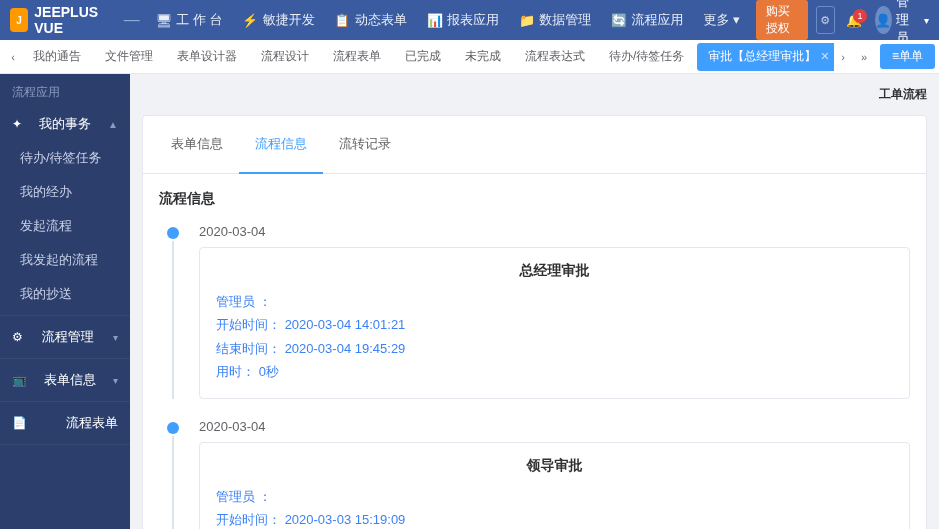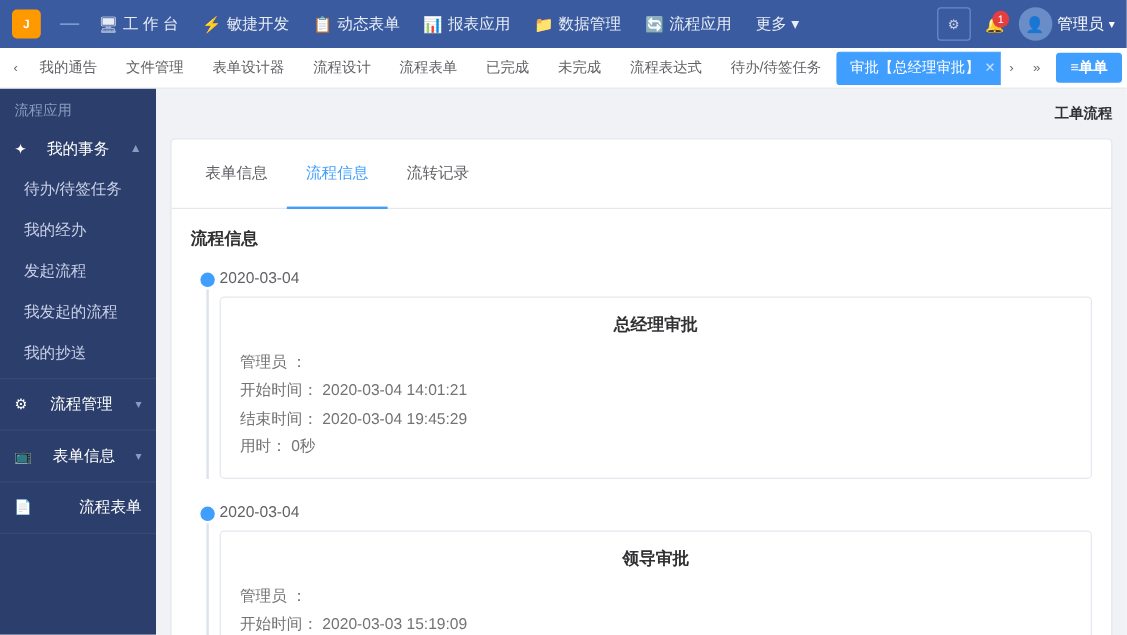--- a/index.html
+++ b/index.html
@@ -123,21 +123,20 @@
       flex-shrink: 0;
     }
     .tab-single {
       background: #409eff;
       color: #fff;
       padding: 4px 12px;
       border-radius: 3px;
       font-size: 12px;
       margin-left: 4px;
       cursor: pointer;
-      font-weight: bold;
     }
 
     
     .main-layout {
       display: flex;
       height: calc(529px - 40px - 34px);
     }
 
     
     .sidebar {
@@ -223,21 +222,21 @@
       font-weight: 600;
       color: #303133;
       margin-bottom: 16px;
     }
     
     .timeline {
       padding-left: 8px;
     }
     .timeline-item {
       display: flex;
-      gap: 4px;
+      gap: 20px;
       margin-bottom: 20px;
     }
     .timeline-dot-col {
       display: flex;
       flex-direction: column;
       align-items: center;
       flex-shrink: 0;
     }
     .timeline-dot {
       width: 12px; height: 12px;
@@ -273,30 +272,31 @@
       font-weight: 600;
       color: #303133;
       margin-bottom: 10px;
       text-align: center;
     }
     .timeline-card-row {
       font-size: 13px;
       color: #606266;
       line-height: 1.8;
     }
-    .timeline-card-row span { color: #737373; }
+    .timeline-card-row span { color: #3b82f6; }
   </style>
 </head>
 <body>
 
 <div class="top-nav">
   <div class="logo">
     <div class="logo-icon">
       <span>J</span>
     </div>
+    <span>JEEPLUS VUE</span>
   </div>
 
   <span style="color:#8ab0d8;font-size:16px;margin:0 4px;">—</span>
 
   <div class="nav-item">
     <span class="nav-icon">🖥</span>
     <span>工 作 台</span>
   </div>
   <div class="nav-item">
     <span class="nav-icon">⚡</span>
@@ -318,20 +318,23 @@
     <span class="nav-icon">🔄</span>
     <span>流程应用</span>
   </div>
   <div class="nav-item">
     <span>更多 ▾</span>
   </div>
 
   <div class="nav-spacer"></div>
 
   <div class="nav-right">
+    <div class="buy-btn">
+      <span>购买授权</span>
+    </div>
     <div style="width:28px;height:28px;border:1px solid #6a8cc7;border-radius:3px;display:flex;align-items:center;justify-content:center;cursor:pointer;color:#c8d0e8;font-size:11px;">⚙</div>
     <div class="nav-bell">
       <span>🔔</span>
       <div class="badge">
         <span>1</span>
       </div>
     </div>
     <div class="avatar-btn">
       <div class="avatar-circle">👤</div>
       <span>管理员</span>

